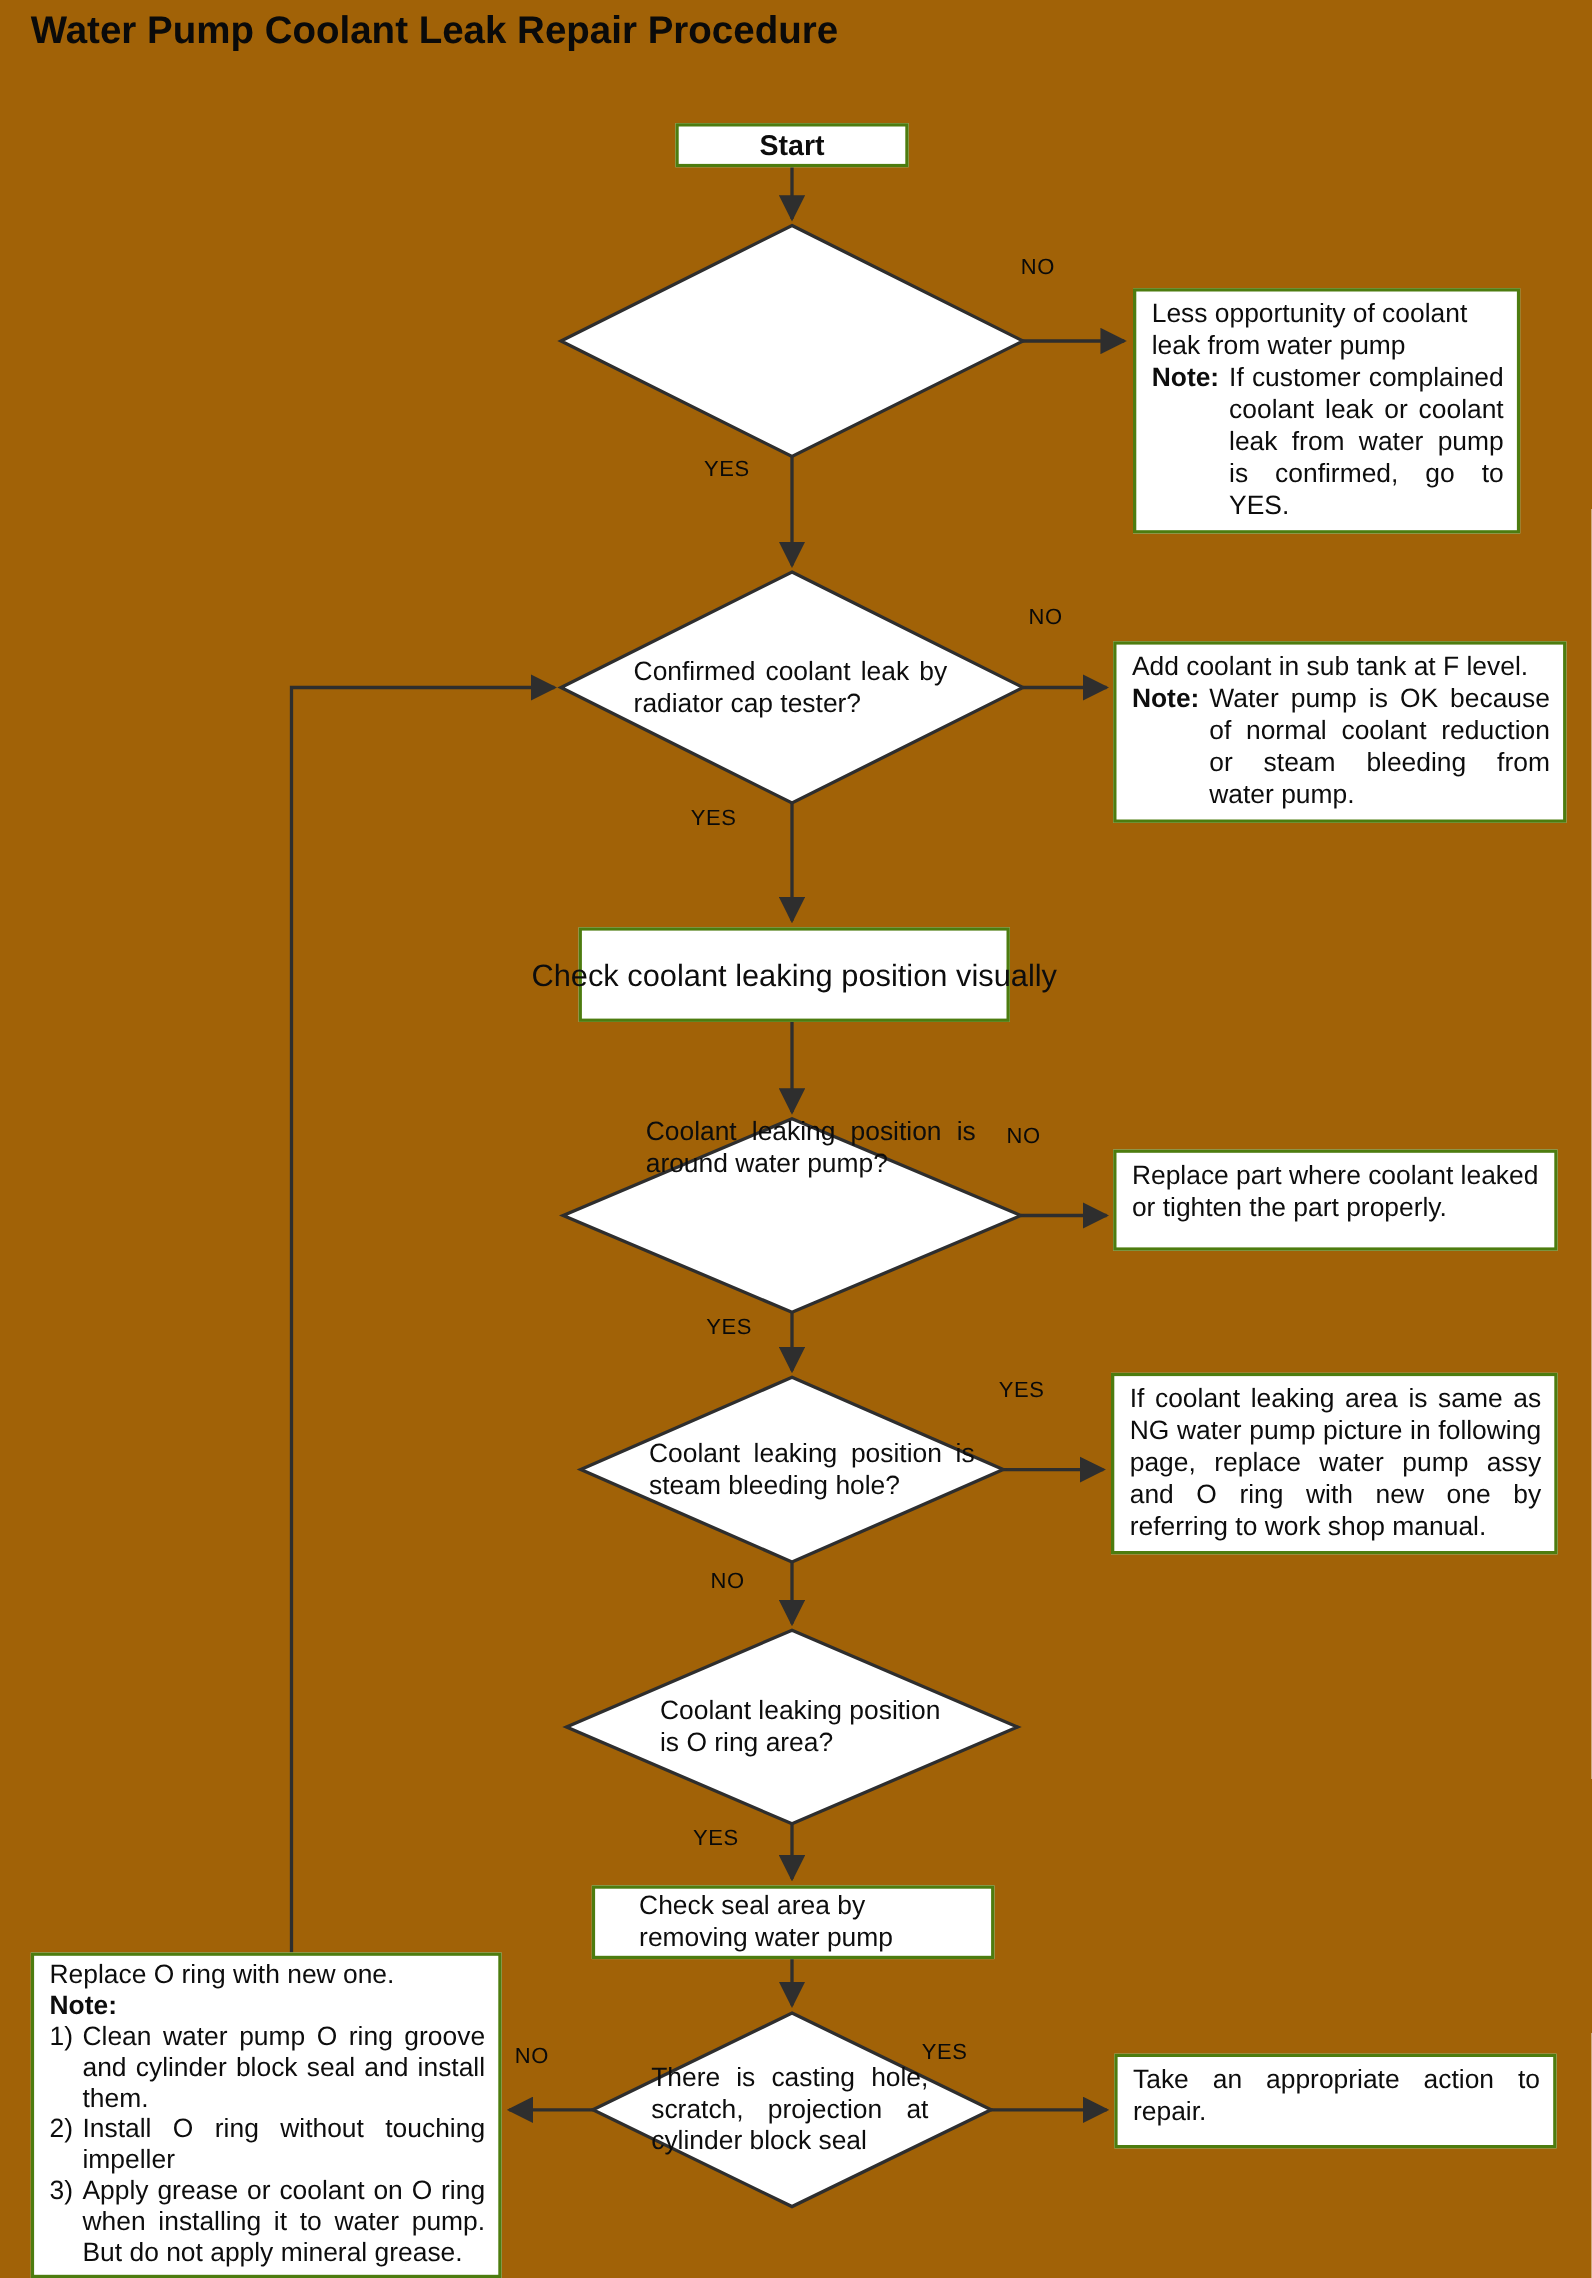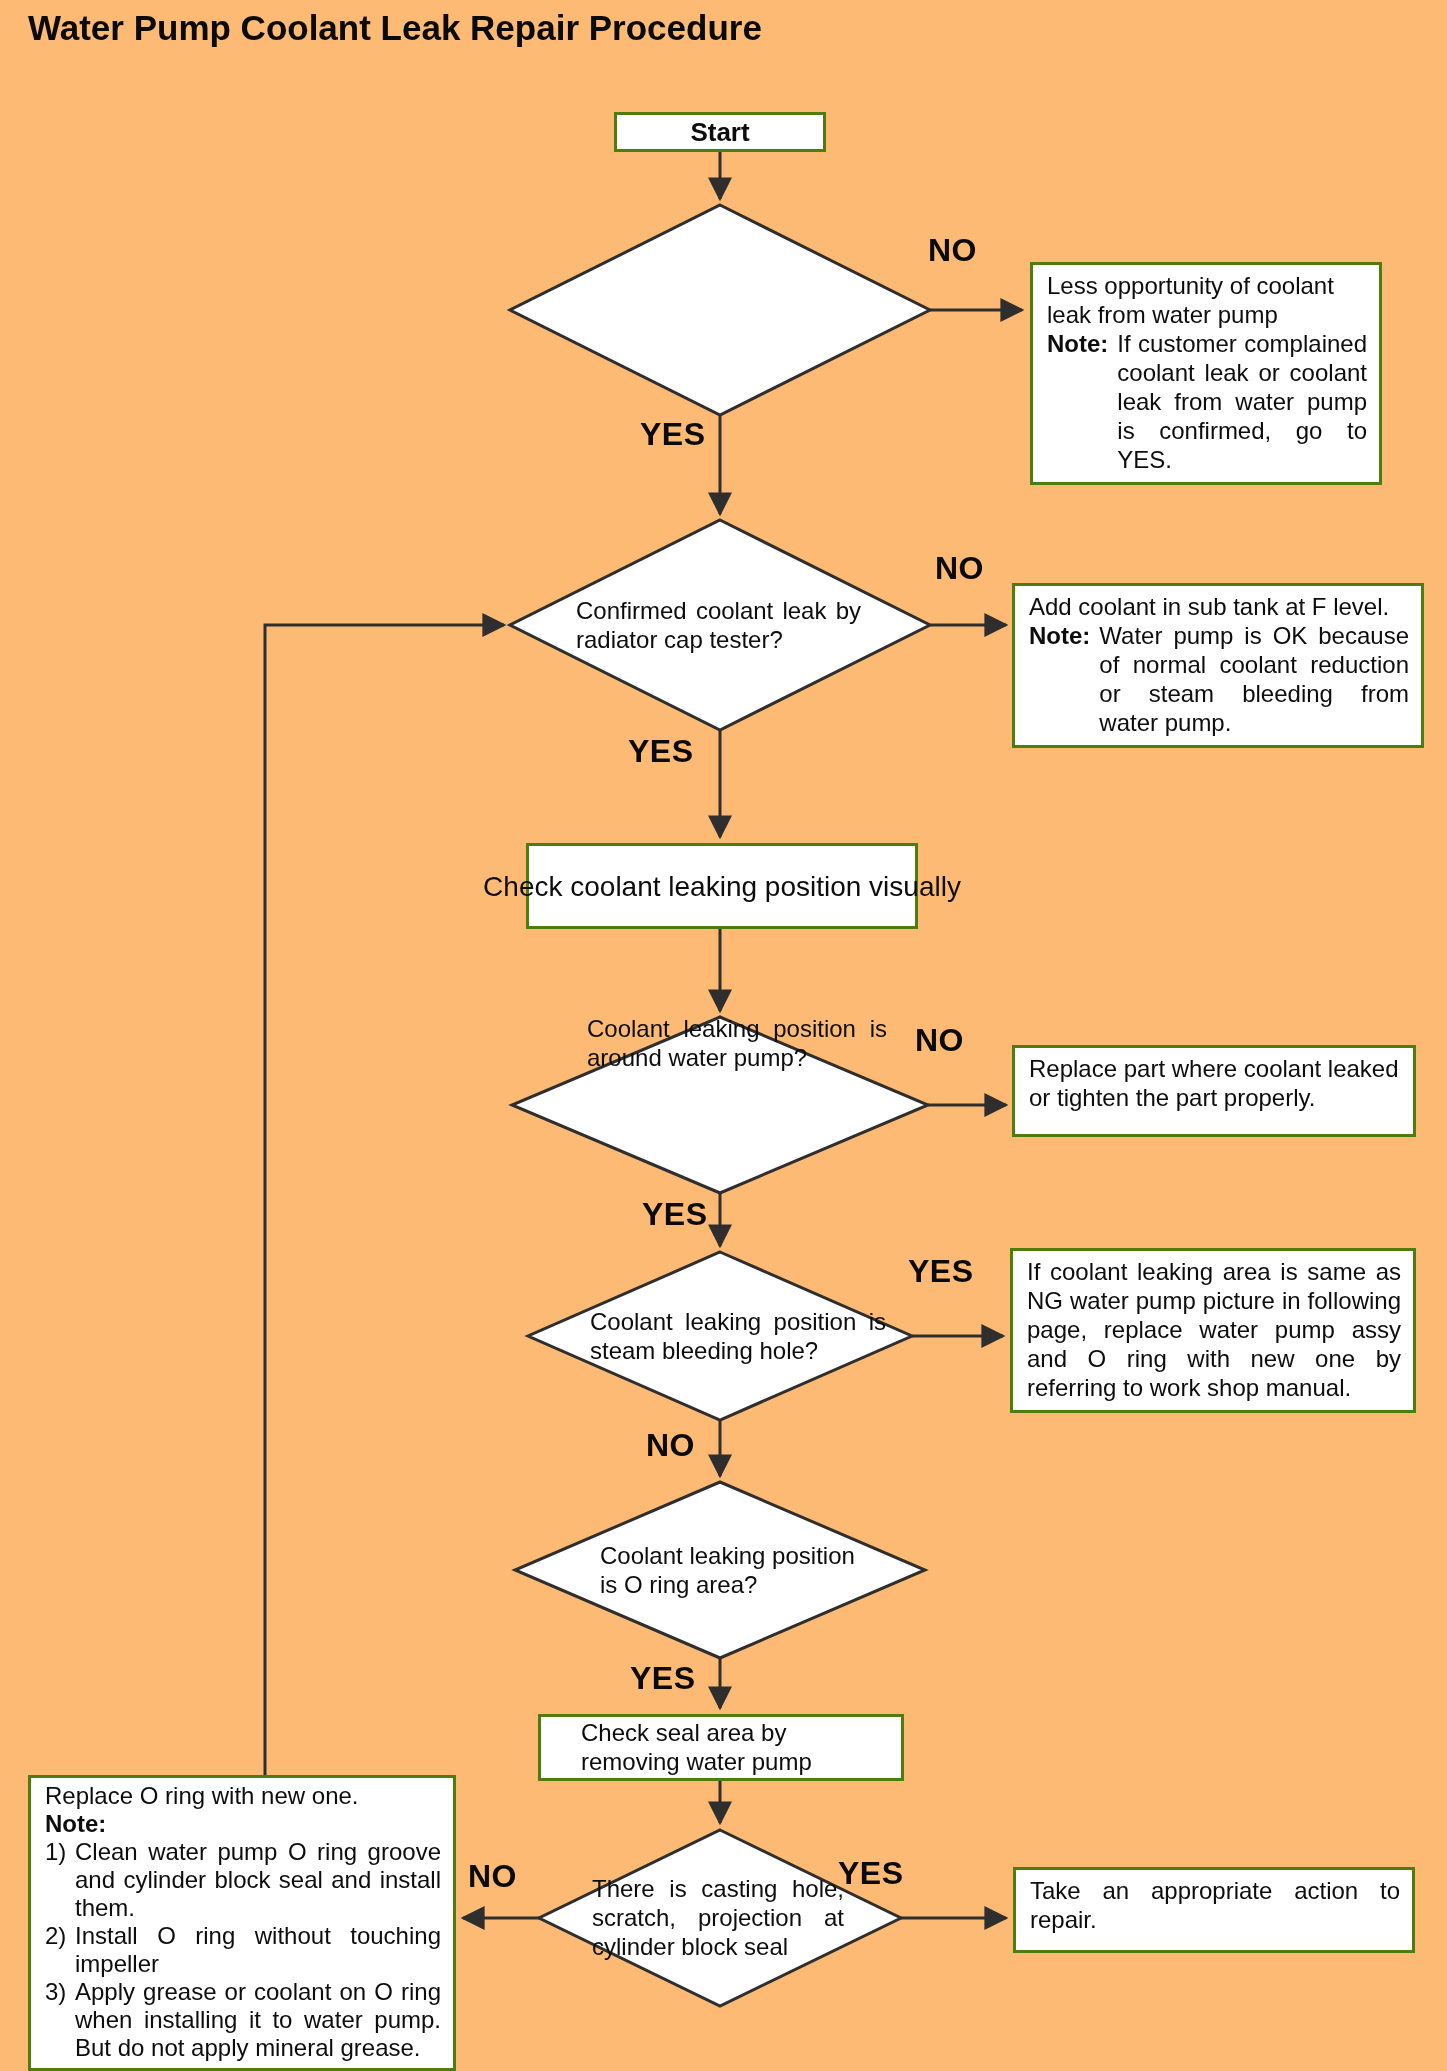--- a/index.html
+++ b/index.html
@@ -1,19 +1,19 @@
 <!DOCTYPE html>
 <html><head>
 <meta charset="utf-8">
 <style>
   html,body{margin:0;padding:0;background:#fff;}
   .canvas{
     position:relative;
     width:1447px;height:2071px;
-    background:#fdba74;
+    background:#a16207;
     font-family:"Liberation Sans","DejaVu Sans",sans-serif;
     color:#0d0d0d;
     overflow:hidden;
   }
   .wires{position:absolute;left:0;top:0;}
   .wires line, .wires polyline{stroke:#2e2e2e;stroke-width:3;fill:none;}
   .wires polygon.diamond{fill:#ffffff;stroke:#2e2e2e;stroke-width:3;}
   .title{
     position:absolute;left:28px;top:8px;
     font-size:35px;font-weight:700;letter-spacing:0px;color:#0a0a0a;
@@ -30,21 +30,21 @@
     font-size:24px;line-height:29px;
   }
   .start-box{
     display:flex;align-items:center;justify-content:center;
     font-weight:700;font-size:26px;
   }
   .proc-center{display:flex;align-items:center;justify-content:center;}
   .nowrap{white-space:nowrap;font-size:28px;}
   .pad{padding:6px 12px 8px 14px;}
   .branch-label{
-    position:absolute;font-weight:700;font-size:32px;letter-spacing:0.5px;
+    position:absolute;font-weight:400;font-size:20px;letter-spacing:0.5px;
     white-space:nowrap;color:#0a0a0a;
   }
   .note-row{display:flex;align-items:flex-start;}
   .note-label{font-weight:700;white-space:nowrap;margin-right:9px;}
   .note-text{flex:1;text-align:justify;}
   .item-row{display:flex;align-items:flex-start;}
   .item-num{white-space:nowrap;width:30px;flex:0 0 30px;}
   .item-text{flex:1;text-align:justify;}
 </style>
 </head>

